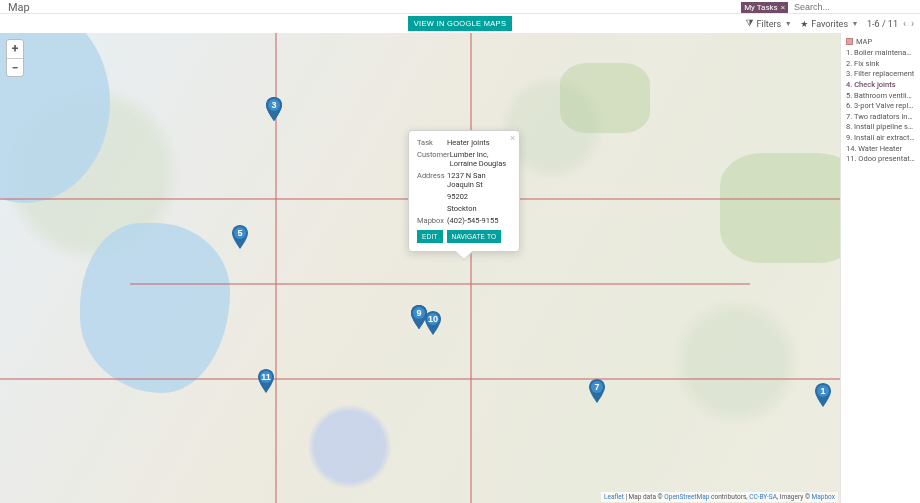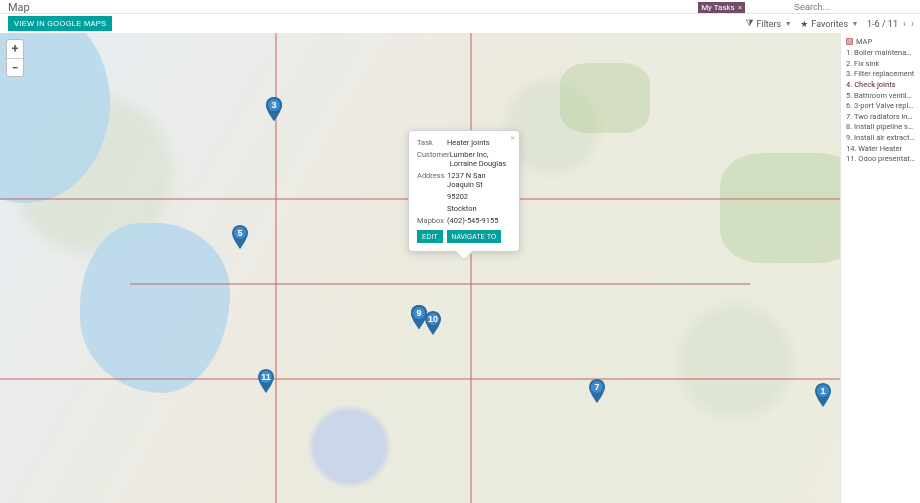--- a/index.html
+++ b/index.html
@@ -29,21 +29,20 @@
     flex: 0 0 auto;
     padding-top: 1px;
   }
   .header1-right {
     position: absolute;
     right: 8px;
     top: 0;
     display: flex;
     align-items: center;
     height: 14px;
-    gap: 43px;
   }
   .my-tasks-tag {
     background: #714b67;
     color: #fff;
     font-size: 8px;
     padding: 1px 3px;
     display: inline-flex;
     align-items: center;
     margin-right: 4px;
   }
@@ -61,20 +60,21 @@
     height: 12px;
     background: transparent;
   }
   
   .header2 {
     display: flex;
     align-items: center;
     padding: 0 8px;
     height: 19px;
     position: relative;
+    justify-content: center;
   }
   .view-gmaps {
     background: #00a09d;
     color: #fff;
     font-size: 7.5px;
     letter-spacing: .3px;
     padding: 3px 6px;
     border: none;
     cursor: pointer;
     text-transform: uppercase;
@@ -368,13 +368,16 @@
         <li>5.  Bathroom ventilation</li>
         <li>6.  3-port Valve replacement</li>
         <li>7.  Two radiators installation</li>
         <li>8.  Install pipeline system</li>
         <li>9.  Install air extractor</li>
         <li>14.  Water Heater</li>
         <li>11.  Odoo presentation</li>
       </ol>
   </div>
 
+  <div class="attrib">
+    <a href="#">Leaflet</a><span> | Map data © </span><a href="#">OpenStreetMap</a><span> contributors, </span><a href="#">CC-BY-SA</a><span>, Imagery © </span><a href="#">Mapbox</a>
+  </div>
 </div>
 
 </body></html>

